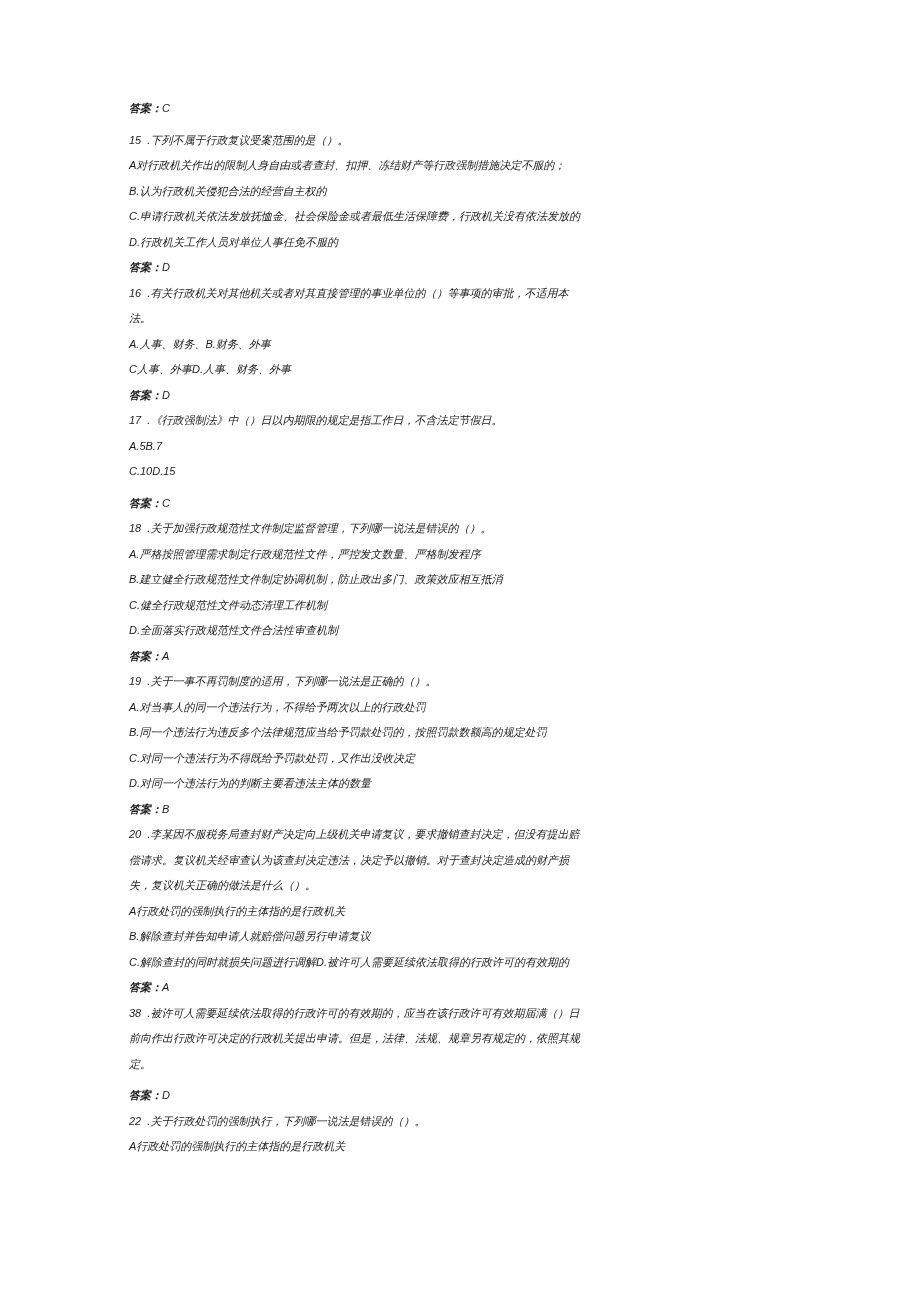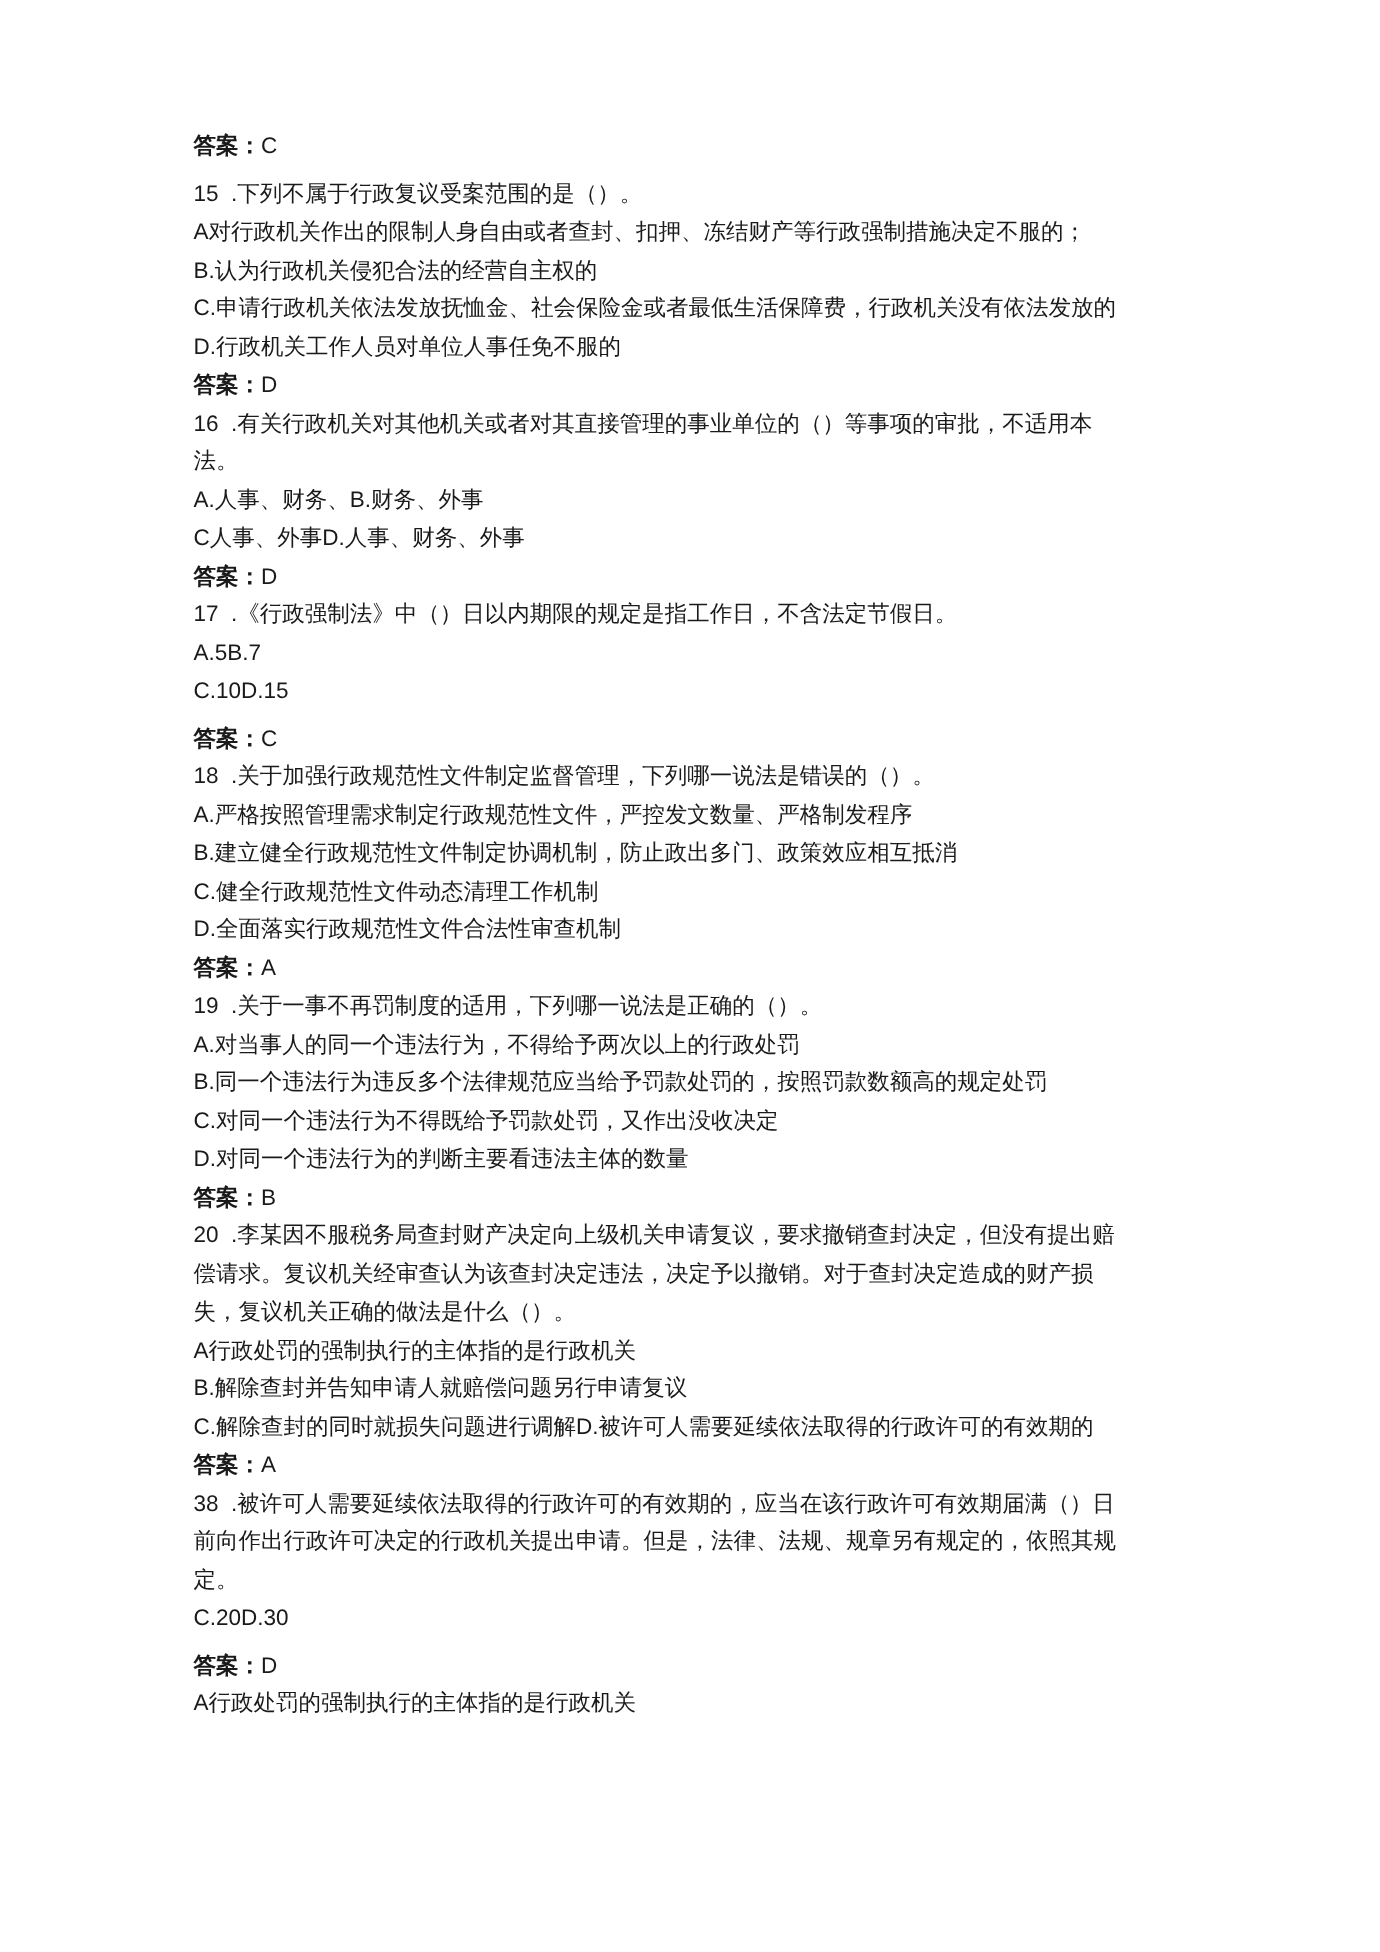--- a/index.html
+++ b/index.html
@@ -11,27 +11,28 @@
     position: relative;
     width: 920px;
     height: 1301px;
     background: #ffffff;
     overflow: hidden;
     font-family: "Liberation Sans", sans-serif;
   }
   .doc-body {
     position: absolute;
     left: 129px;
-    top: 85px;
+    top: 96px;
     width: 692px;
-    font-size: 15px;
+    font-size: 11px;
     line-height: 25.5px;
     color: #1a1a1a;
     white-space: pre-wrap;
     word-break: break-all;
+    font-style: italic;
   }
   .doc-body p {
     margin: 0;
     padding: 0;
   }
   .doc-body p.gap {
     margin-top: 6px;
   }
   .doc-body p.answer .answer-label {
     font-weight: 700;
@@ -42,14 +43,14 @@
 </style>
 </head>
 <body>
 
 <div class="page">
   <div class="doc-body"><p class="answer"><span class="answer-label">答案：</span><span class="answer-letter">C</span></p><p class="question gap">15  .下列不属于行政复议受案范围的是（）。</p><p class="option">A对行政机关作出的限制人身自由或者查封、扣押、冻结财产等行政强制措施决定不服的；</p><p class="option">B.认为行政机关侵犯合法的经营自主权的</p><p class="option">C.申请行政机关依法发放抚恤金、社会保险金或者最低生活保障费，行政机关没有依法发放的</p><p class="option">D.行政机关工作人员对单位人事任免不服的</p><p class="answer"><span class="answer-label">答案：</span><span class="answer-letter">D</span></p><p class="question">16  .有关行政机关对其他机关或者对其直接管理的事业单位的（）等事项的审批，不适用本
 法。</p><p class="option">A.人事、财务、B.财务、外事</p><p class="option">C人事、外事D.人事、财务、外事</p><p class="answer"><span class="answer-label">答案：</span><span class="answer-letter">D</span></p><p class="question">17  .《行政强制法》中（）日以内期限的规定是指工作日，不含法定节假日。</p><p class="option">A.5B.7</p><p class="option">C.10D.15</p><p class="answer gap"><span class="answer-label">答案：</span><span class="answer-letter">C</span></p><p class="question">18  .关于加强行政规范性文件制定监督管理，下列哪一说法是错误的（）。</p><p class="option">A.严格按照管理需求制定行政规范性文件，严控发文数量、严格制发程序</p><p class="option">B.建立健全行政规范性文件制定协调机制，防止政出多门、政策效应相互抵消</p><p class="option">C.健全行政规范性文件动态清理工作机制</p><p class="option">D.全面落实行政规范性文件合法性审查机制</p><p class="answer"><span class="answer-label">答案：</span><span class="answer-letter">A</span></p><p class="question">19  .关于一事不再罚制度的适用，下列哪一说法是正确的（）。</p><p class="option">A.对当事人的同一个违法行为，不得给予两次以上的行政处罚</p><p class="option">B.同一个违法行为违反多个法律规范应当给予罚款处罚的，按照罚款数额高的规定处罚</p><p class="option">C.对同一个违法行为不得既给予罚款处罚，又作出没收决定</p><p class="option">D.对同一个违法行为的判断主要看违法主体的数量</p><p class="answer"><span class="answer-label">答案：</span><span class="answer-letter">B</span></p><p class="question">20  .李某因不服税务局查封财产决定向上级机关申请复议，要求撤销查封决定，但没有提出赔
 偿请求。复议机关经审查认为该查封决定违法，决定予以撤销。对于查封决定造成的财产损
 失，复议机关正确的做法是什么（）。</p><p class="option">A行政处罚的强制执行的主体指的是行政机关</p><p class="option">B.解除查封并告知申请人就赔偿问题另行申请复议</p><p class="option">C.解除查封的同时就损失问题进行调解D.被许可人需要延续依法取得的行政许可的有效期的</p><p class="answer"><span class="answer-label">答案：</span><span class="answer-letter">A</span></p><p class="question">38  .被许可人需要延续依法取得的行政许可的有效期的，应当在该行政许可有效期届满（）日
 前向作出行政许可决定的行政机关提出申请。但是，法律、法规、规章另有规定的，依照其规
-定。</p><p class="option">C.20D.30</p><p class="answer gap"><span class="answer-label">答案：</span><span class="answer-letter">D</span></p><p class="option">A行政处罚的强制执行的主体指的是行政机关</p></div>
+定。</p><p class="answer gap"><span class="answer-label">答案：</span><span class="answer-letter">D</span></p><p class="question">22  .关于行政处罚的强制执行，下列哪一说法是错误的（）。</p><p class="option">A行政处罚的强制执行的主体指的是行政机关</p></div>
 </div>
 
 </body></html>

